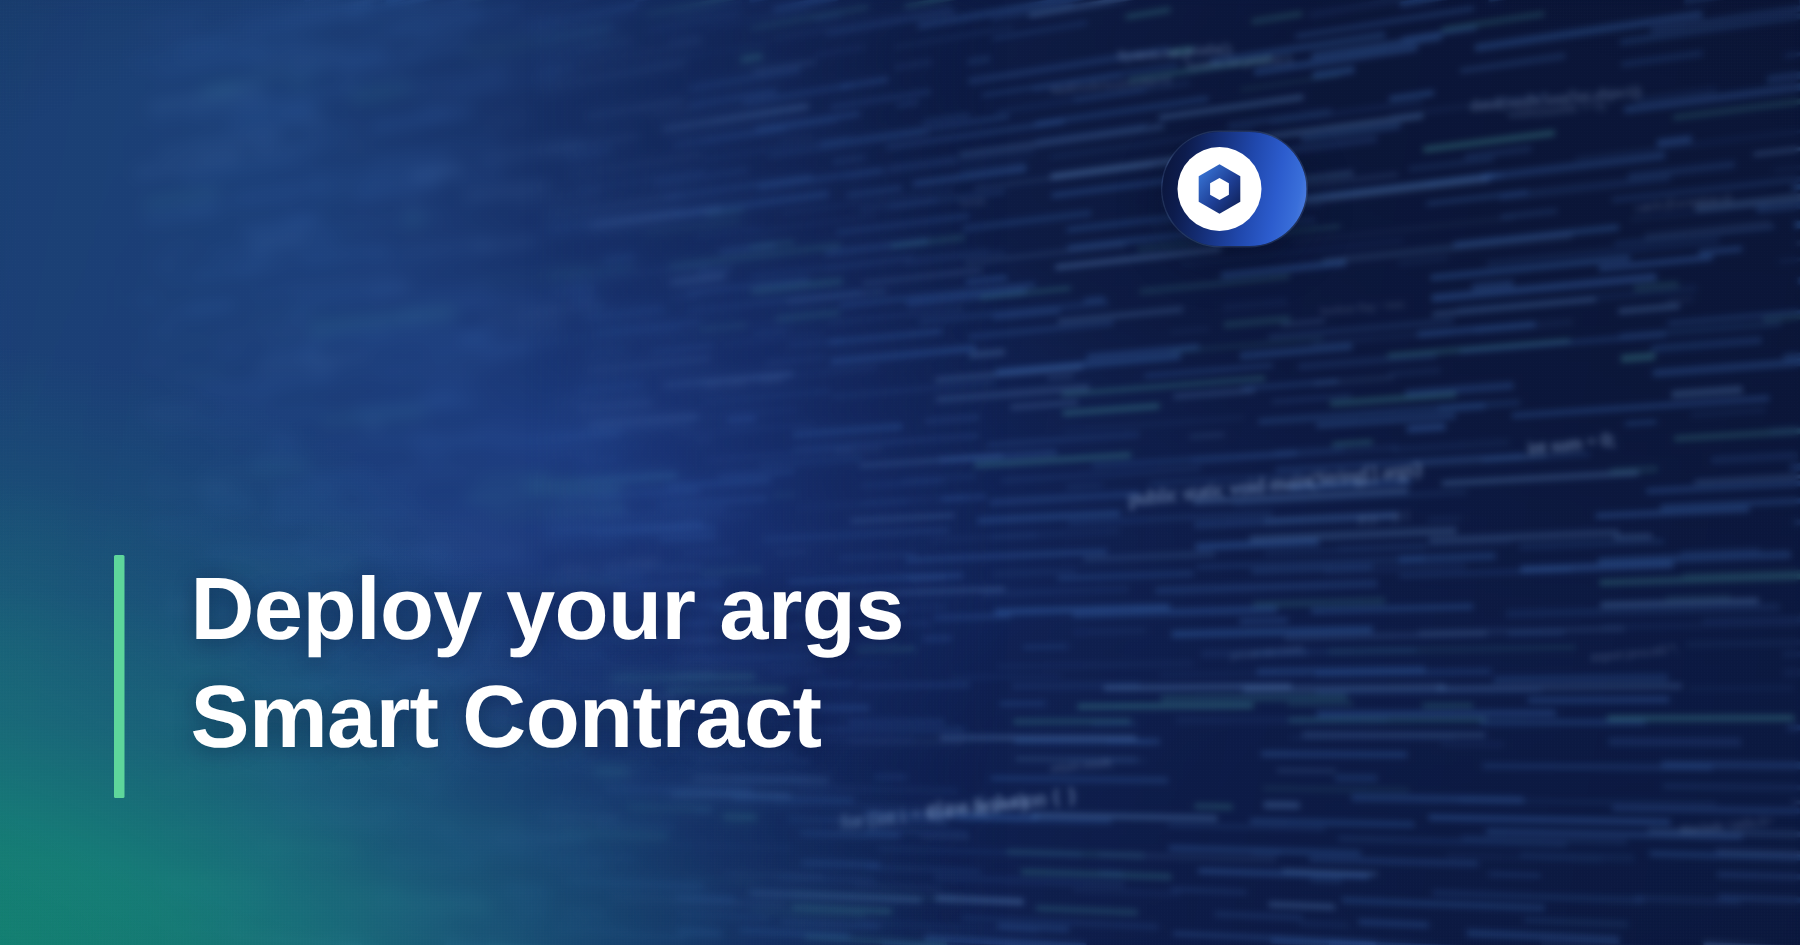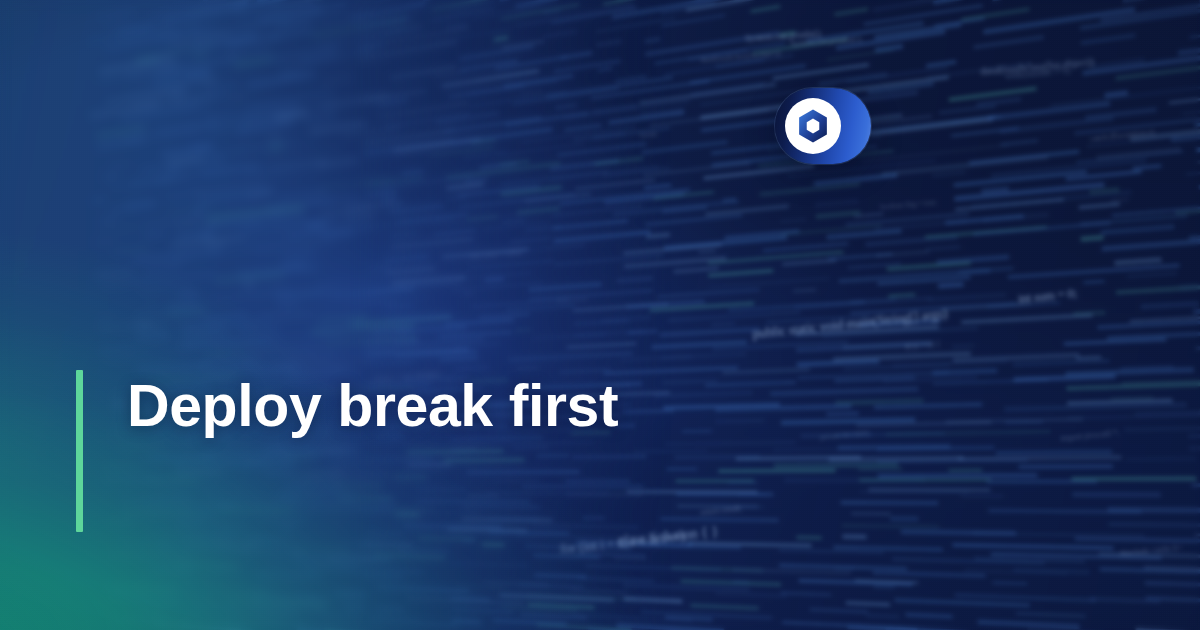--- a/index.html
+++ b/index.html
@@ -1209,17 +1209,18 @@
         </defs>
         <path d="M20 2.6 L34.6 11 L34.6 29 L20 37.4 L5.4 29 L5.4 11 Z" fill="url(#hexgrad)"></path>
         <path d="M20 12.2 L26.6 16 L26.6 24 L20 27.8 L13.4 24 L13.4 16 Z" fill="#ffffff"></path>
       </svg>
     </div>
   </div>
 
   <div id="headline-block">
     <div id="accent-bar"></div>
     <div id="headline">
-      <span class="ln">Deploy break first</span>
+      <span class="ln">Deploy your args</span>
+      <span class="ln">Smart Contract</span>
     </div>
   </div>
 
 </div>
 
 </body></html>

